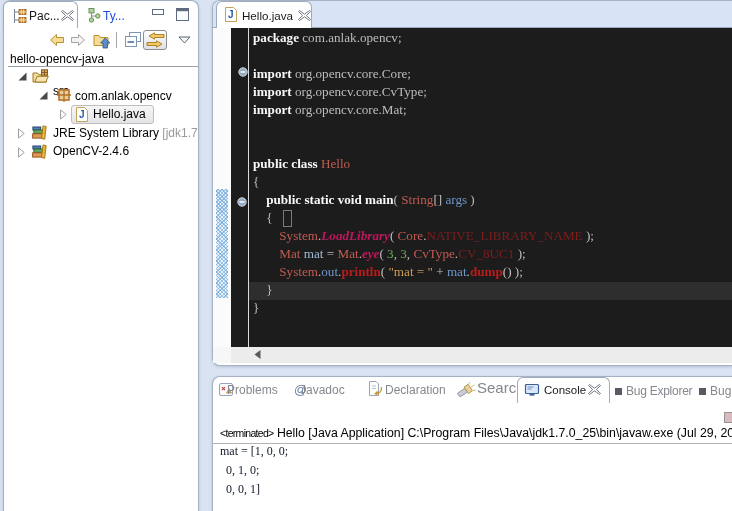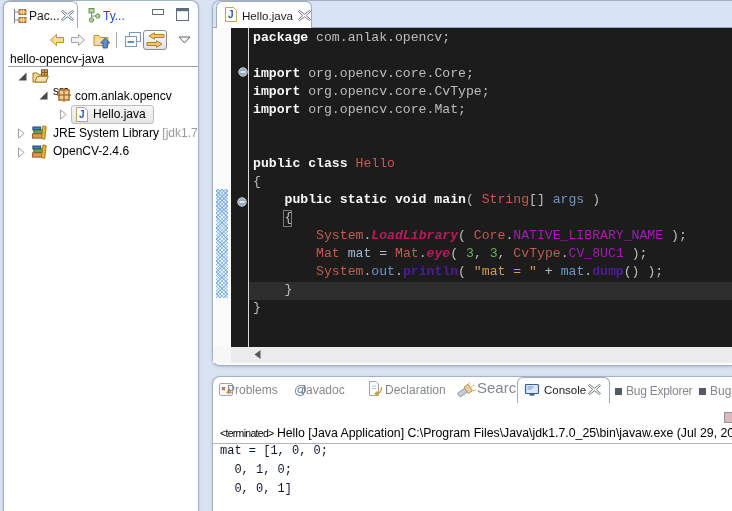--- a/index.html
+++ b/index.html
@@ -7,31 +7,31 @@
 body{position:relative;background:#d9e3f2;font-family:"Liberation Sans",sans-serif;-webkit-font-smoothing:antialiased}
 .abs{position:absolute}
 .panel{position:absolute;background:#fff;border:1px solid #a6b1c4;box-shadow:0 1px 3px rgba(110,130,165,.35)}
 #leftpanel{left:3px;top:0;width:196px;height:512px;border-radius:8px 8px 0 0;border-bottom:none}
 #editorpanel{left:212px;top:0;width:521px;height:366px;border-radius:8px 0 0 8px;border-right:none}
 #bottompanel{left:212px;top:376px;width:521px;height:136px;border-radius:8px 0 0 0;border-right:none;border-bottom:none}
 .tab{position:absolute;background:#fff;border:1px solid #9fabc0;border-bottom:none;border-radius:6px 6px 0 0}
 .tabtxt{position:absolute;font-size:12px;color:#19191d;white-space:nowrap}
 .graytxt{color:#84888e}
 .treetxt{position:absolute;font-size:12px;color:#000;white-space:nowrap}
-pre{font-family:Liberation Mono, monospace}
+pre{font-family:Liberation Serif, serif}
 #code{position:absolute;left:253px;top:29px;font-size:13.15px;line-height:18px;color:#bdbdbd;z-index:6}
 #code .k{color:#f7f7f7;font-weight:bold}
 #code .cl{color:#c25b51}
 #code .v{color:#6e96c8}
 #code .vd{color:#9fb9d4}
 #code .n{color:#6fae5e}
 #code .s{color:#cf9c56}
 #code .m{color:#be185d;font-weight:bold;font-style:italic}
-#code .b{color:#4c1d95;font-weight:bold}
-#code .w{color:#a21caf}
+#code .b{color:#b91c1c;font-weight:bold}
+#code .w{color:#7f1d1d}
 #console-out{position:absolute;left:220px;top:442px;font-size:12px;line-height:19px;color:#0f172a}
 </style>
 </head>
 <body>
 
 <div class="panel" id="leftpanel"></div>
 <div class="panel" id="editorpanel"></div>
 <div class="panel" id="bottompanel"></div>
 
 <div class="tab" style="left:3px;top:1px;width:75px;height:27px"></div>

